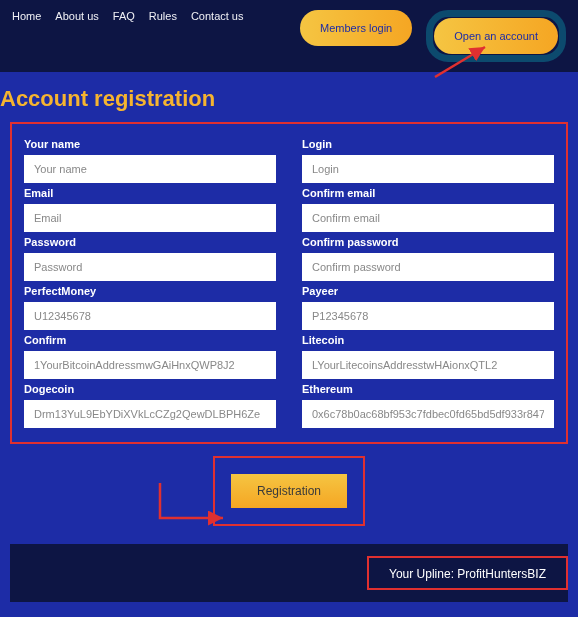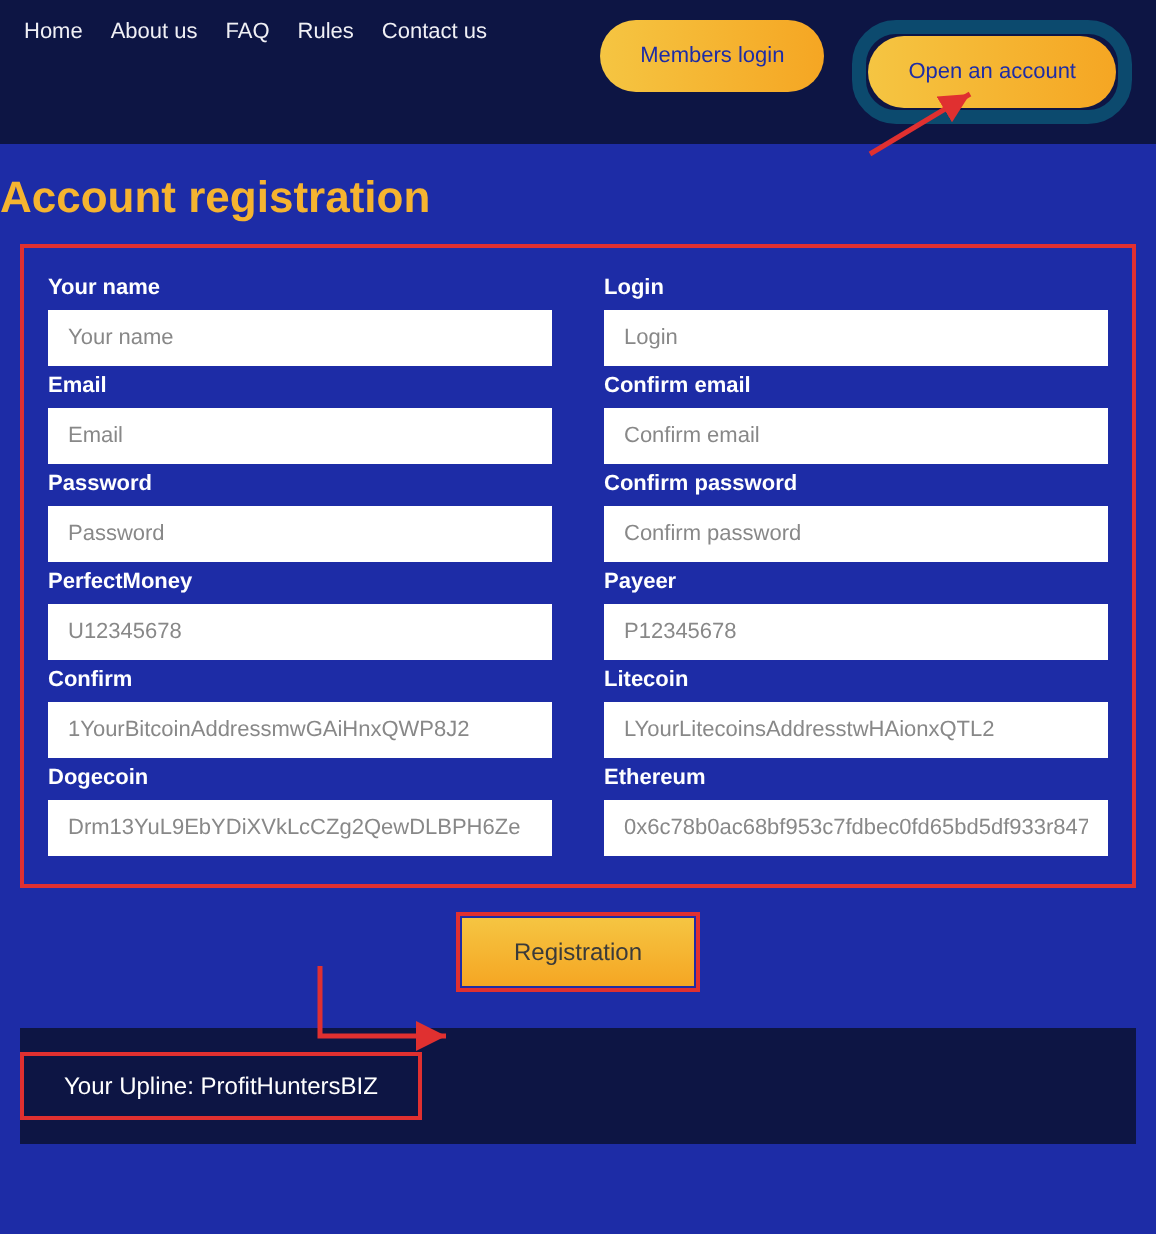--- a/index.html
+++ b/index.html
@@ -71,36 +71,36 @@
   text-align: center;
   color: #f5b430;
   font-size: 20px;
   font-weight: 600;
   margin: 14px 0 6px;
 }
 .reg-btn-wrap {
   border: 2px solid #e03030;
   display: inline-block;
   margin: 12px auto 0;
-  padding: 1px;
+  padding: 16px;
 }
 .reg-btn {
   background: linear-gradient(180deg, #f5c542 0%, #f5a623 100%);
   border: none;
   padding: 10px 26px;
   font-size: 12px;
   color: #3a3a3a;
   cursor: pointer;
 }
 .center { text-align: center; }
 .upline-bar {
   background: #0d1544;
   margin: 18px 10px 0;
   padding: 12px 0;
-  text-align: left;
+  text-align: right;
 }
 .upline-box {
   border: 2px solid #e03030;
   display: inline-block;
   padding: 6px 20px;
 }
 .upline-text {
   color: #fff;
   font-size: 12px;
 }

